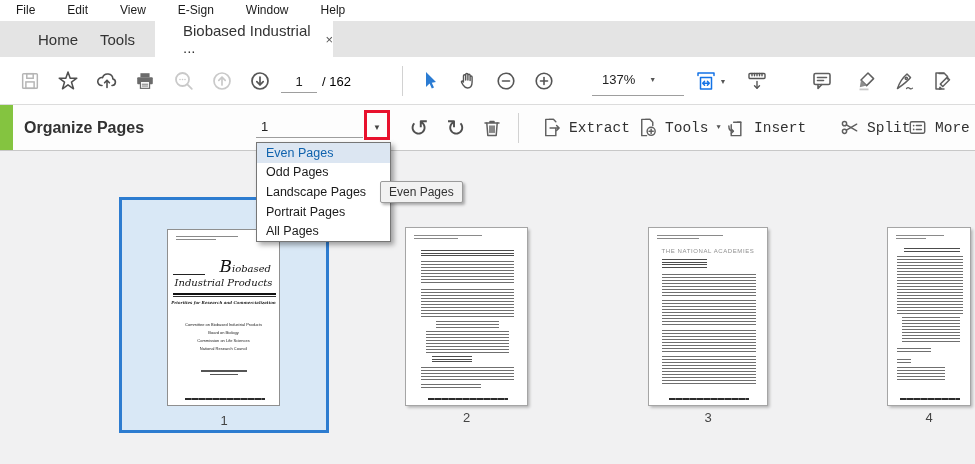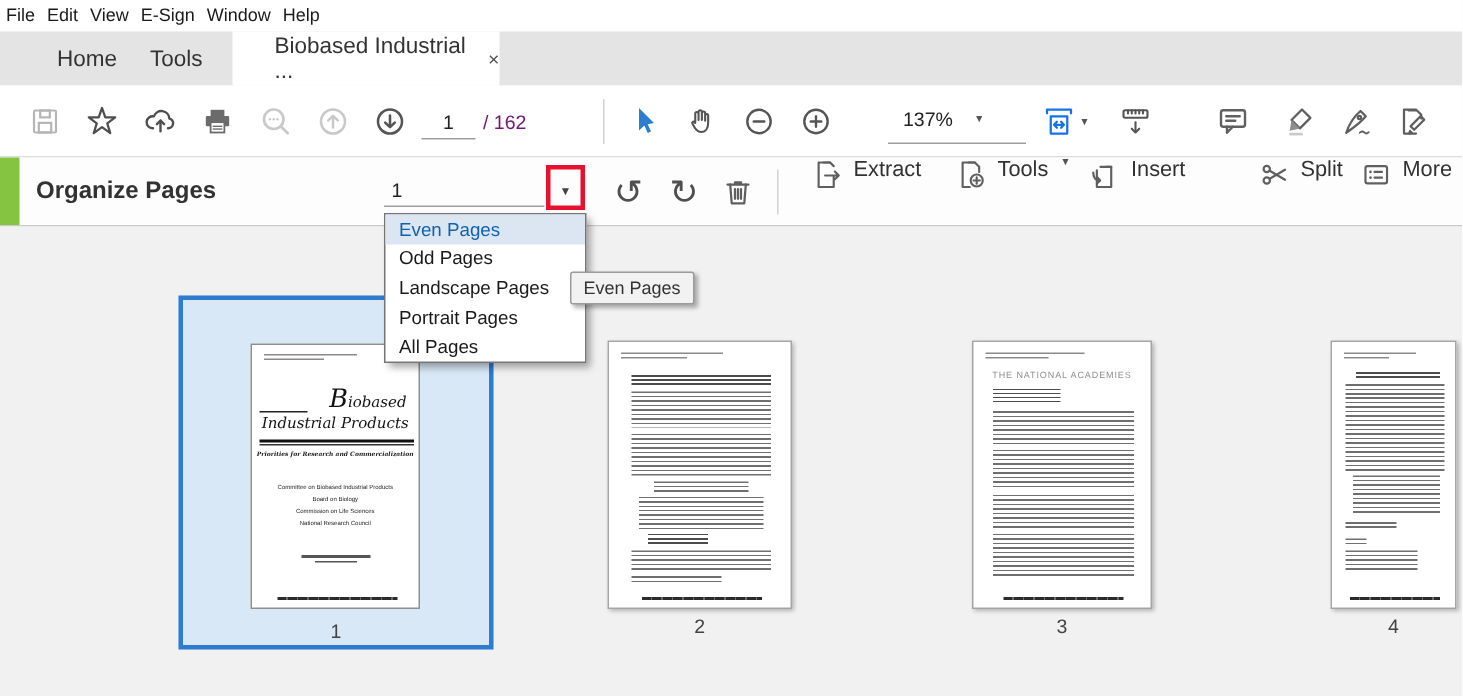--- a/index.html
+++ b/index.html
@@ -3,56 +3,56 @@
 <meta charset="utf-8">
 <style>
   html,body{margin:0;padding:0;background:#fff;}
   #app{position:relative;width:975px;height:464px;overflow:hidden;
        font-family:"Liberation Sans",sans-serif;background:#fff;
        -webkit-font-smoothing:antialiased;}
   .abs{position:absolute;}
 
   
   #menubar{left:0;top:0;width:975px;height:21px;background:#fff;display:flex;align-items:center;}
-  .menu-item{padding:0 4px;font-size:12px;color:#1a1a1a;line-height:21px;cursor:default;}
+  .menu-item{padding:0 16px;font-size:12px;color:#1a1a1a;line-height:21px;cursor:default;}
 
   
   #tabbar{left:0;top:21px;width:975px;height:36px;background:#e4e4e4;}
   .tab{position:absolute;top:0;height:36px;display:flex;align-items:center;justify-content:center;
        font-size:15px;color:#333;}
   #tab-home{left:0;width:80px;margin-left:18px;}
   #tab-tools{left:80px;width:75px;}
   #tab-doc{left:155px;width:178px;background:#fff;justify-content:flex-start;padding-left:28px;box-sizing:border-box;}
   #tab-doc .close{margin-left:10px;font-size:13px;color:#555;}
 
   
   #toolbar{left:0;top:57px;width:975px;height:48px;background:#fff;border-bottom:1px solid #dcdcdc;box-sizing:border-box;}
   .tbtn{position:absolute;top:7px;width:34px;height:34px;display:flex;align-items:center;justify-content:center;}
   .vsep{position:absolute;top:9px;width:1px;height:30px;background:#d2d2d2;}
   #pg-input{position:absolute;left:281px;top:14px;width:32px;height:19px;border:none;outline:none;
             border-bottom:1px solid #9e9e9e;text-align:center;font-size:13px;color:#222;background:transparent;
             font-family:"Liberation Sans",sans-serif;}
-  #pg-total{position:absolute;left:322px;top:0;height:48px;display:flex;align-items:center;font-size:13px;color:#701a75;}
+  #pg-total{position:absolute;left:322px;top:0;height:48px;display:flex;align-items:center;font-size:13px;color:#000000;}
   #zoom-field{position:absolute;left:592px;top:7px;width:92px;height:32px;border-bottom:1px solid #9e9e9e;
               box-sizing:border-box;display:flex;align-items:center;}
   #zoom-field .zl{font-size:13px;color:#222;margin-left:10px;}
   .caret{font-size:7px;color:#555;line-height:1;}
   #zoom-field .caret{margin-left:14px;}
 
   
   #orgbar{left:0;top:105px;width:975px;height:46px;background:#fdfdfd;border-bottom:1px solid #c8c8c8;box-sizing:border-box;}
   #green-accent{left:0;top:0;width:13px;height:45px;background:#84c440;}
   #org-title{left:24px;top:0;height:45px;display:flex;align-items:center;font-size:16px;font-weight:700;color:#323232;}
   #range-input{position:absolute;left:256px;top:10px;width:102px;height:22px;border:none;outline:none;
                border-bottom:1px solid #9e9e9e;font-size:13px;color:#222;background:transparent;padding:0 0 0 5px;
                font-family:"Liberation Sans",sans-serif;}
   #range-caret{left:366px;top:0;width:22px;height:45px;display:flex;align-items:center;justify-content:center;}
   .obtn{position:absolute;top:6px;width:34px;height:34px;display:flex;align-items:center;justify-content:center;}
   .rot-glyph{font-size:23px;color:#4f4f4f;line-height:1;}
-  .action{position:absolute;top:0;height:45px;display:flex;align-items:flex-start;gap:6px;font-size:14.5px;color:#323232;}
+  .action{position:absolute;top:0;height:45px;display:flex;align-items:center;gap:6px;font-size:14.5px;color:#323232;font-family:Liberation Mono, monospace;}
   .action .caret{margin-left:2px;}
 
   
   #content{left:0;top:151px;width:975px;height:313px;background:#f1f1f2;}
   #card1{left:119px;top:46px;width:210px;height:236px;background:#d9e8f6;border:3px solid #2d7cd0;box-sizing:border-box;}
   .page{position:absolute;background:#fff;border:1px solid #a5a5a5;box-shadow:1.5px 1.5px 3px rgba(0,0,0,.28);box-sizing:border-box;}
   .pgnum{position:absolute;font-size:13px;color:#444;text-align:center;}
   .hdr-line{position:absolute;left:8px;height:1px;background:#8a8a8a;}
   .tl{position:absolute;background:repeating-linear-gradient(to bottom,#6f6f6f 0 1px,transparent 1px 3px);}
   .tld{position:absolute;background:repeating-linear-gradient(to bottom,#4c4c4c 0 1px,transparent 1px 2.7px);}

